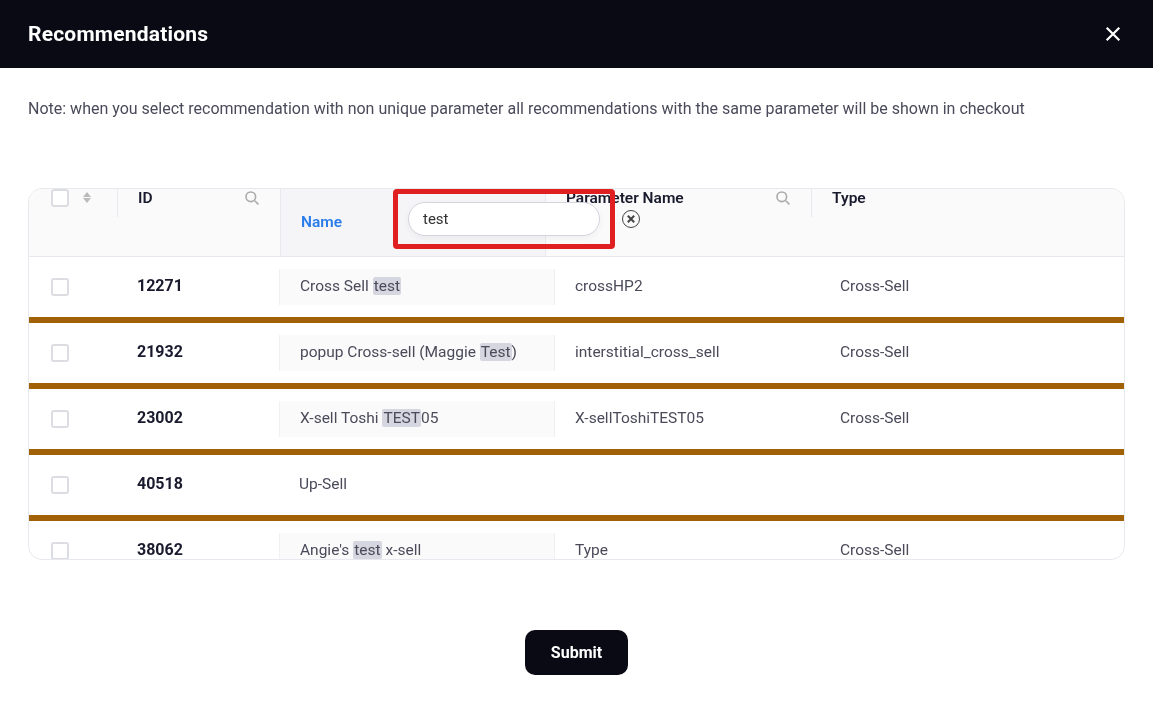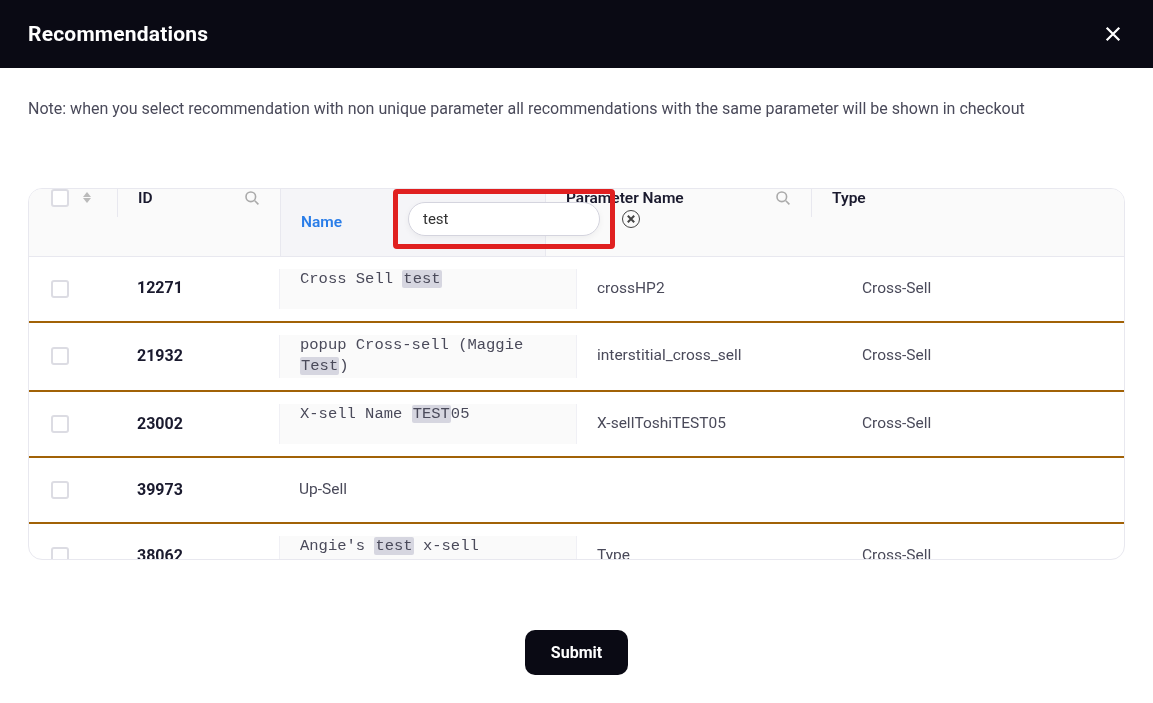--- a/index.html
+++ b/index.html
@@ -249,21 +249,21 @@
     }
     
     .table-body::-webkit-scrollbar-thumb {
       background: #c5c5cf;
       border-radius: 5px;
     }
     
     .row {
       display: flex;
       align-items: center;
-      border-bottom: 2px solid #a16207;
+      border-bottom: 6px solid #a16207;
       min-height: 66px;
       padding: 12px 0;
     }
     
     .row:last-child {
       border-bottom: none;
     }
     
     .cell {
       padding: 0 20px;
@@ -278,27 +278,27 @@
     }
     
     .cell-id {
       width: 162px;
       font-weight: 700;
       font-size: 16px;
       color: #1a1a2e;
     }
     
     .cell-name {
-      width: 298px;
+      width: 276px;
       background: #fafafa;
       border-left: 1px solid #f0f0f5;
       border-right: 1px solid #f0f0f5;
       align-self: stretch;
       display: flex;
-      font-family: Liberation Mono, monospace;
+      align-items: center;
     }
     
     .cell-param {
       width: 265px;
     }
     
     .cell-type {
       flex: 1;
     }
     
@@ -434,31 +434,31 @@
           <div class="cell cell-param">interstitial_cross_sell</div>
           <div class="cell cell-type">Cross-Sell</div>
         </div>
 
         <div class="row">
           <div class="cell cell-checkbox">
               <div class="checkbox"></div>
             </div>
           <div class="cell cell-id">23002</div>
           <div class="cell cell-name">
-            <span><span>X-sell Name </span><span class="hl">TEST</span><span>05</span></span>
+            <span><span>X-sell Toshi </span><span class="hl">TEST</span><span>05</span></span>
           </div>
           <div class="cell cell-param">X-sellToshiTEST05</div>
           <div class="cell cell-type">Cross-Sell</div>
         </div>
 
         <div class="row">
           <div class="cell cell-checkbox">
               <div class="checkbox"></div>
             </div>
-          <div class="cell cell-id">39973</div>
+          <div class="cell cell-id">40518</div>
           <div class="cell cell-type">Up-Sell</div>
         </div>
 
         <div class="row">
           <div class="cell cell-checkbox">
               <div class="checkbox"></div>
             </div>
           <div class="cell cell-id">38062</div>
           <div class="cell cell-name">
             <span><span>Angie's </span><span class="hl">test</span><span> x-sell</span></span>

